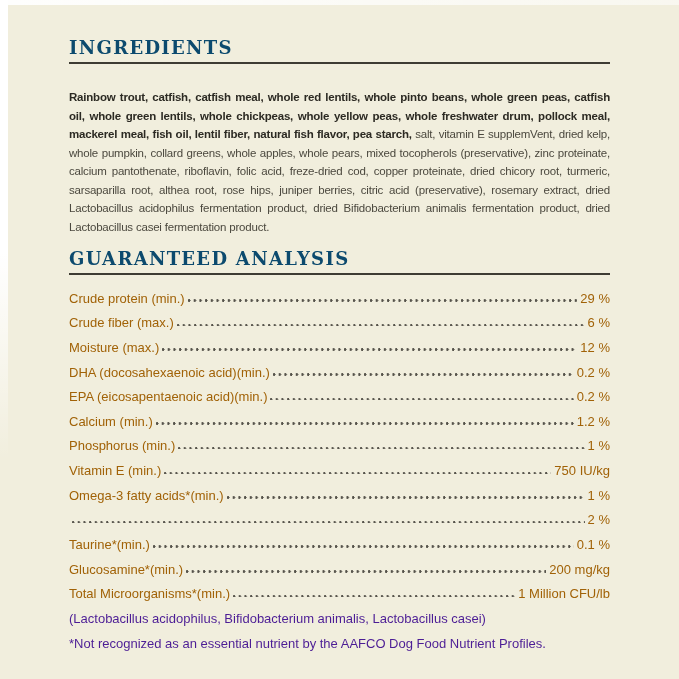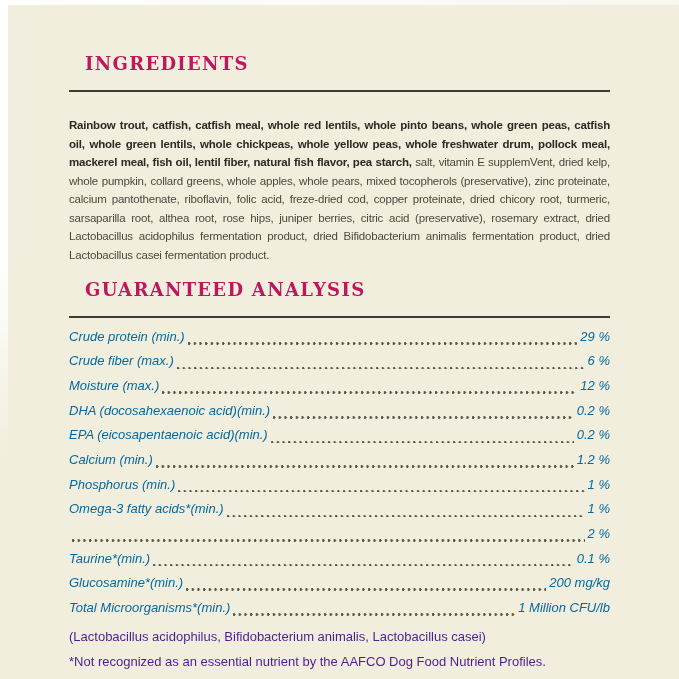--- a/index.html
+++ b/index.html
@@ -25,47 +25,46 @@
     left: 69px;
     top: 38px;
     width: 541px;
   }
   .section-title {
     font-family: "DejaVu Serif", serif;
     font-weight: bold;
     font-size: 18px;
     line-height: 20px;
     letter-spacing: 1.3px;
-    color: #be185d;
-    margin: 16px;
+    color: #0c4a6e;
+    margin: 0;
   }
   .rule {
     border: none;
     border-top: 2px solid #3e3c33;
     margin: 4px 0 0 0;
   }
   .ingredients-paragraph {
     margin-top: 24px;
     font-size: 11.5px;
     letter-spacing: -0.2px;
     line-height: 18.5px;
     text-align: justify;
     color: #2c2a23;
   }
   .ingredients-paragraph .lead { font-weight: bold; color: #2c2a23; }
   .ingredients-paragraph .rest { font-weight: normal; color: #4b483e; }
   .analysis-section { margin-top: 13px; }
   .analysis-rows { margin-top: 6px; }
   .arow {
     display: flex;
-    align-items: center;
+    align-items: flex-end;
     height: 24.65px;
     font-size: 13px;
-    color: #0369a1;
-    font-style: italic;
+    color: #a16207;
   }
   .arow .lbl { white-space: nowrap; }
   .arow .val { white-space: nowrap; }
   .arow .dots {
     flex: 1;
     height: 2.6px;
     align-self: flex-end;
     margin: 0 3px 4px 3px;
     background-image: radial-gradient(circle at 1.2px 1.3px, #55524a 1.05px, rgba(0,0,0,0) 1.45px);
     background-size: 5.7px 2.6px;
@@ -136,20 +135,25 @@
     <span class="dots"></span>
     <span class="val">1.2 %</span>
   </div>
 
   <div class="arow">
     <span class="lbl">Phosphorus (min.)</span>
     <span class="dots"></span>
     <span class="val">1 %</span>
   </div>
 
+  <div class="arow">
+    <span class="lbl">Vitamin E (min.)</span>
+    <span class="dots"></span>
+    <span class="val">750 IU/kg</span>
+  </div>
 
   <div class="arow">
     <span class="lbl">Omega-3 fatty acids*(min.)</span>
     <span class="dots"></span>
     <span class="val">1 %</span>
   </div>
 
   <div class="arow">
     <span class="dots"></span>
     <span class="val">2 %</span>

